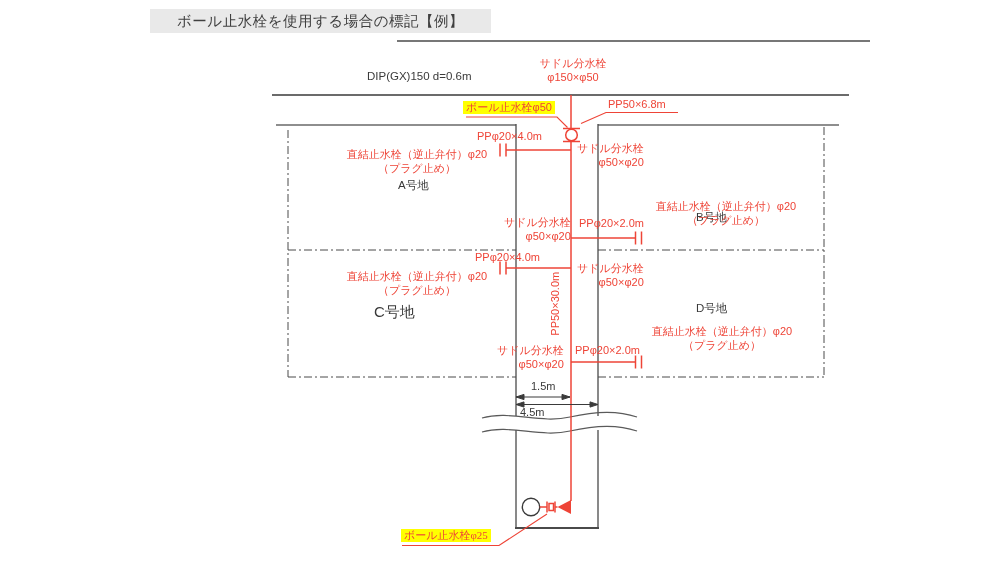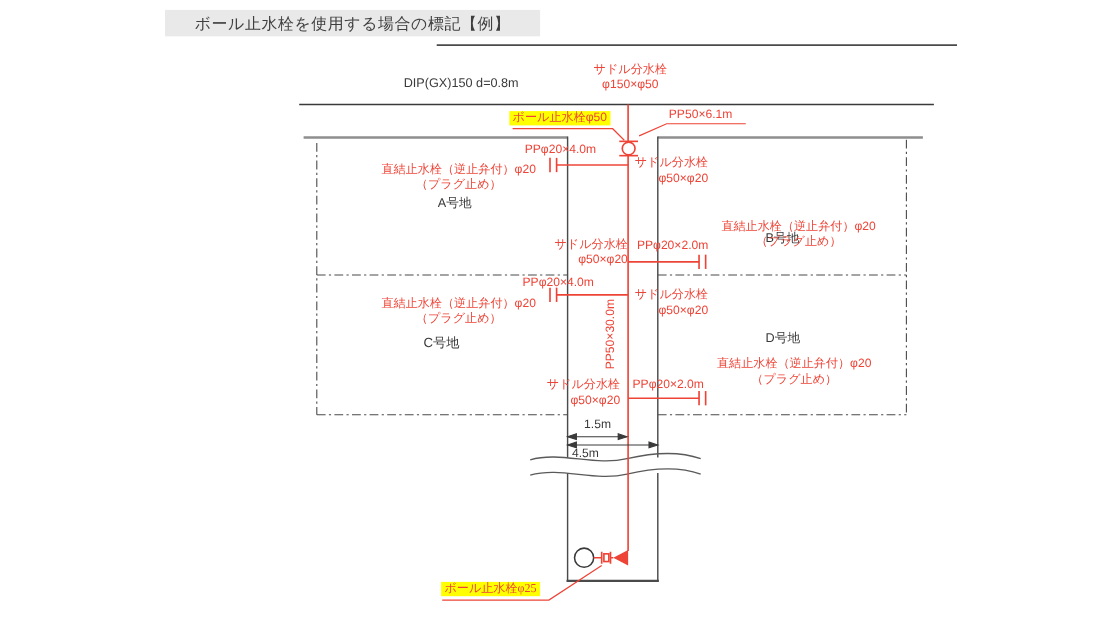--- a/index.html
+++ b/index.html
@@ -105,27 +105,27 @@
       <polygon points="516,397 524,394.4 524,399.6"></polygon>
         <polygon points="570,397 562,394.4 562,399.6"></polygon>
       <line x1="516" y1="404.5" x2="598" y2="404.5"></line>
       <polygon points="516,404.5 524,401.9 524,407.1"></polygon>
         <polygon points="598,404.5 590,401.9 590,407.1"></polygon>
     </g>
   </svg>
 
   <div class="title-box">ボール止水栓を使用する場合の標記【例】</div>
 
-  <div class="lbl blk" style="left:367px;top:70px;font-size:11.5px;">DIP(GX)150 d=0.8m</div>
+  <div class="lbl blk" style="left:367px;top:70px;font-size:11.5px;">DIP(GX)150 d=0.6m</div>
   <div class="lbl red ctr" style="left:527px;top:57px;width:92px;">
     <span>サドル分水栓</span><br>
     <span>φ150×φ50</span>
   </div>
   <div class="lbl red" style="left:463px;top:101px;"><span class="hl">ボール止水栓φ50</span></div>
-  <div class="lbl red" style="left:608px;top:98px;">PP50×6.1m</div>
+  <div class="lbl red" style="left:608px;top:98px;">PP50×6.8m</div>
 
   <div class="lbl red" style="left:477px;top:130px;">PPφ20×4.0m</div>
   <div class="lbl red" style="left:577px;top:142px;">
     <span>サドル分水栓</span><br>
     <span>φ50×φ20</span>
   </div>
 
   <div class="lbl red ctr" style="left:341px;top:148px;width:152px;">直結止水栓（逆止弁付）φ20</div>
   <div class="lbl red ctr" style="left:341px;top:162px;width:152px;">（プラグ止め）</div>
   <div class="lbl blk" style="left:398px;top:179px;font-size:11.5px;">A号地</div>
@@ -141,21 +141,21 @@
   <div class="lbl red" style="left:579px;top:217px;">PPφ20×2.0m</div>
 
   <div class="lbl red" style="left:475px;top:251px;">PPφ20×4.0m</div>
   <div class="lbl red" style="left:577px;top:262px;">
     <span>サドル分水栓</span><br>
     <span>φ50×φ20</span>
   </div>
 
   <div class="lbl red ctr" style="left:341px;top:270px;width:152px;">直結止水栓（逆止弁付）φ20</div>
   <div class="lbl red ctr" style="left:341px;top:284px;width:152px;">（プラグ止め）</div>
-  <div class="lbl blk" style="left:385px;top:305px;font-size:12px;">C号地</div>
+  <div class="lbl blk" style="left:374px;top:305px;font-size:15px;">C号地</div>
 
   <div class="lbl blk" style="left:696px;top:302px;font-size:11.5px;text-align:center;">D号地</div>
   <div class="lbl red ctr" style="left:646px;top:325px;width:152px;">直結止水栓（逆止弁付）φ20</div>
   <div class="lbl red ctr" style="left:646px;top:339px;width:152px;">（プラグ止め）</div>
 
   <div class="lbl red vert" style="left:516px;top:297px;width:80px;text-align:center;">PP50×30.0m</div>
 
   <div class="lbl red" style="left:497px;top:344px;">
     <span>サドル分水栓</span><br>
     <span>φ50×φ20</span>

